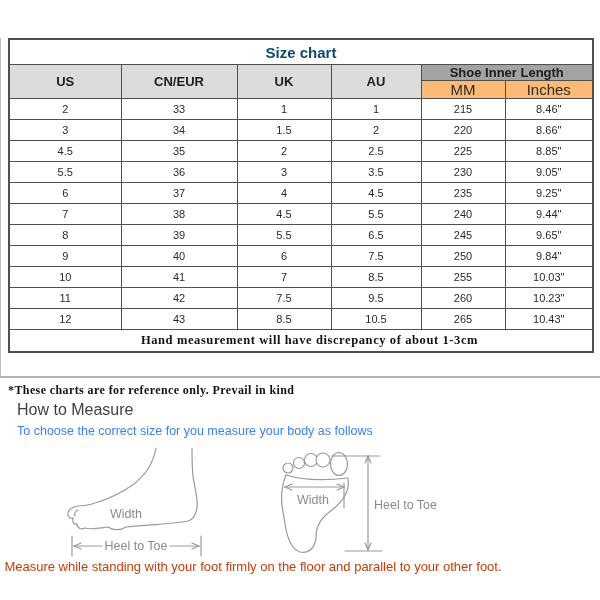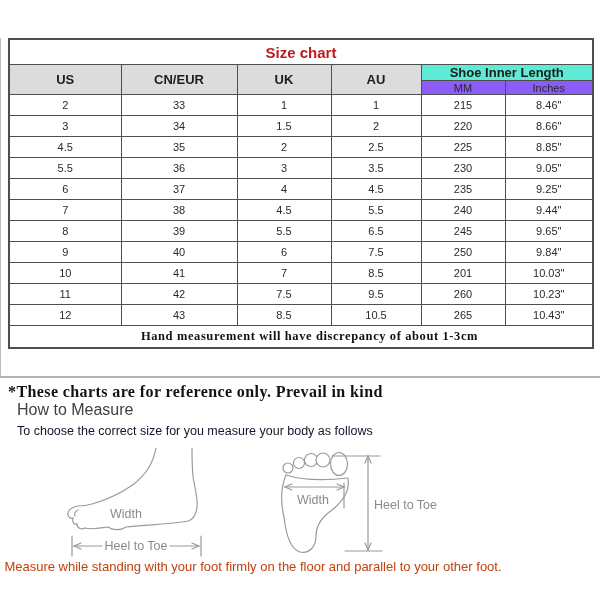--- a/index.html
+++ b/index.html
@@ -8,33 +8,33 @@
 
   
   .edge-left { position:absolute; left:0; top:38px; width:1px; height:339px; background:#bdbdbd; }
   .divider  { position:absolute; left:0; top:376px; width:600px; height:2px; background:#b3b3b3; }
 
   
   table.size-table { position:absolute; left:8px; top:38px; width:584px;
     border-collapse:collapse; table-layout:fixed; border:2px solid #4f4f4f; }
   .size-table th, .size-table td { border:1px solid #4f4f4f; text-align:center;
     vertical-align:middle; padding:0; overflow:hidden; white-space:nowrap; }
-  .title-row th { height:24px; background:#ffffff; font-size:15px; font-weight:bold; color:#b91c1c; }
+  .title-row th { height:24px; background:#ffffff; font-size:15px; font-weight:bold; color:#0c4a6e; }
   .head-row th { height:13px; background:#dcdcdc; font-size:13px; font-weight:bold; color:#1c1c1c;text-align:center; }
-  .head-row th.sil { background:#5eead4; }
-  .sub-row th { height:13px; background:#8b5cf6; font-size:11px; font-weight:normal; color:#2a2a2a; }
+  .head-row th.sil { background:#a3a3a3; }
+  .sub-row th { height:13px; background:#fdba74; font-size:15px; font-weight:normal; color:#2a2a2a; }
   tbody td { height:20px; font-size:11px; color:#2a2a2a; background:#ffffff; }
   .footnote-row td { height:21px; font-family:"Liberation Serif", serif; font-weight:bold;
     font-size:12.5px; letter-spacing:0.6px; color:#121212;padding-left:17px; }
 
   
   .ref-note { position:absolute; left:8px; top:383px; font-family:"Liberation Serif", serif;
-    font-weight:bold; font-size:16px; letter-spacing:0.4px; color:#121212; }
+    font-weight:bold; font-size:12px; letter-spacing:0.4px; color:#121212; }
   .howto-title { position:absolute; left:17px; top:401px; font-size:16px; color:#404040; }
-  .howto-sub { position:absolute; left:17px; top:424px; font-size:12.5px; color:#0f172a; }
+  .howto-sub { position:absolute; left:17px; top:424px; font-size:12.5px; color:#3b82f6; }
   .caption { position:absolute; left:0; top:559px; width:506px; text-align:center;
     font-size:13px; color:#c2410c; }
 
   
   svg.diagram { position:absolute; }
   svg.diagram path, svg.diagram line, svg.diagram polyline,
   svg.diagram circle, svg.diagram ellipse { fill:none; stroke:#9a9a9a; stroke-width:1.2; stroke-linecap:round; }
   svg.diagram .toe { fill:#ffffff; }
   svg.diagram text { fill:#8a8a8a; font-size:12.5px; font-family:"Liberation Sans", sans-serif; }
   #foot-side { left:58px; top:448px; width:150px; height:112px; }
@@ -136,21 +136,21 @@
           <td>6</td>
           <td>7.5</td>
           <td>250</td>
           <td>9.84"</td>
         </tr>
         <tr>
           <td>10</td>
           <td>41</td>
           <td>7</td>
           <td>8.5</td>
-          <td>201</td>
+          <td>255</td>
           <td>10.03"</td>
         </tr>
         <tr>
           <td>11</td>
           <td>42</td>
           <td>7.5</td>
           <td>9.5</td>
           <td>260</td>
           <td>10.23"</td>
         </tr>

